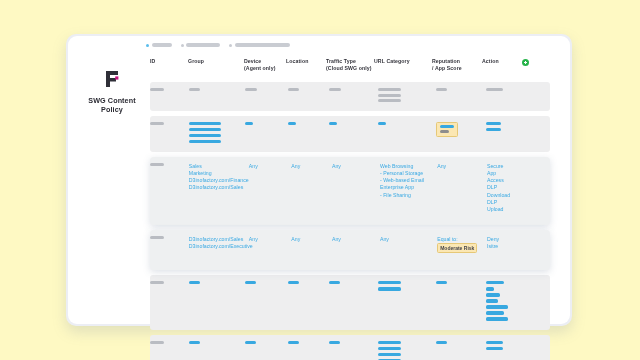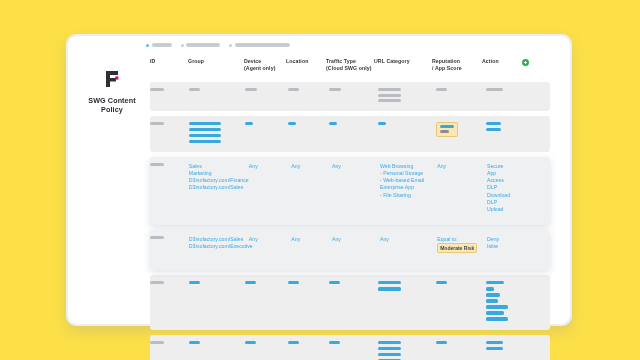--- a/index.html
+++ b/index.html
@@ -12,21 +12,21 @@
     background: #ffffff;
     font-family: "Liberation Sans", sans-serif;
     overflow: hidden;
   }
 
   
   #app {
     position: absolute;
     left: 0; top: 0;
     width: 640px; height: 360px;
-    background: #fde047;
+    background: #fef9c3;
   }
   .card-shadow {
     position: absolute;
     left: 66px; top: 34px;
     width: 506px; height: 292px;
     border-radius: 10px;
     background: #eceef4;
     box-shadow: 0 6px 14px rgba(120,135,160,0.22);
   }
   .card {

